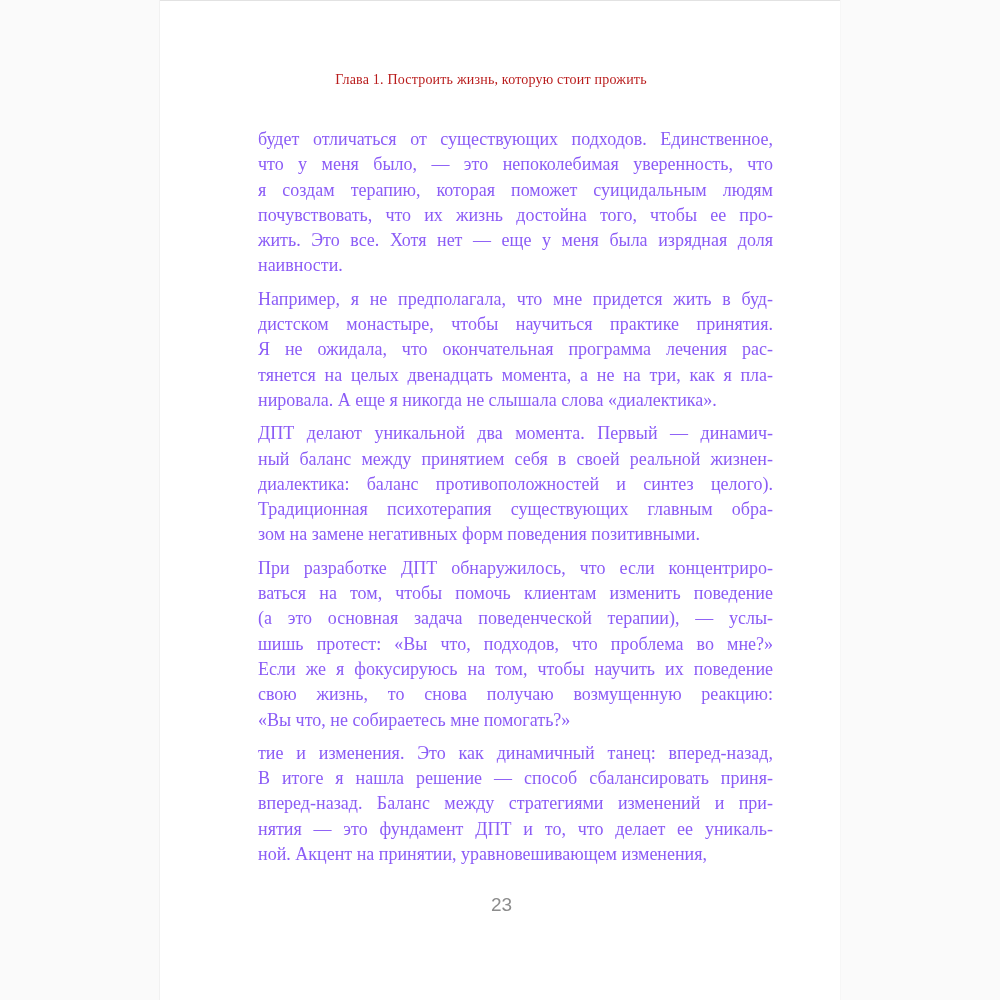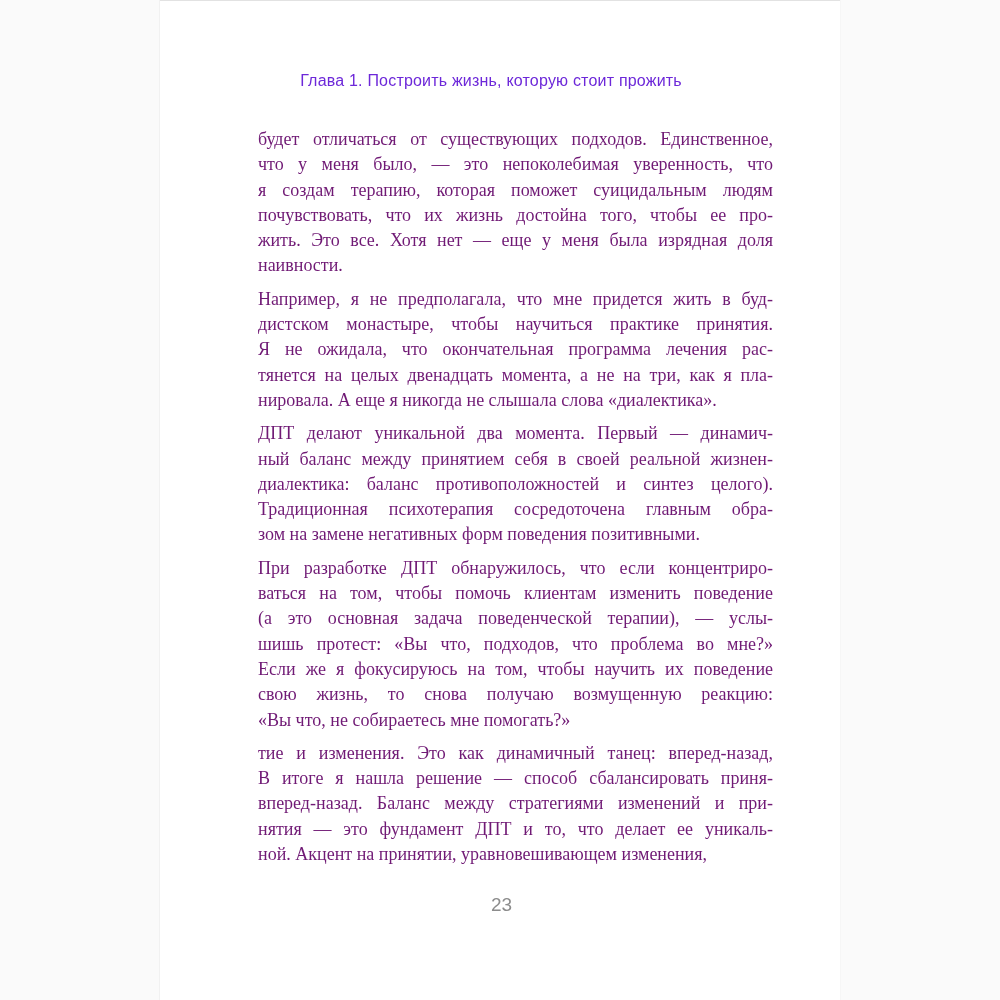--- a/index.html
+++ b/index.html
@@ -23,31 +23,31 @@
     background: #ffffff;
     border-top: 1px solid #e2e2e2;
     box-shadow: -1px 0 0 rgba(0,0,0,0.035), 1px 0 0 rgba(0,0,0,0.015);
   }
   .running-head {
     position: absolute;
     top: 71px;
     left: 331px;
     transform: translateX(-50%);
     white-space: nowrap;
-    font-family: Liberation Sans, sans-serif;
-    font-size: 16px;
+    font-family: Liberation Serif, serif;
+    font-size: 14px;
     letter-spacing: 0.2px;
-    color: #6d28d9;
+    color: #b91c1c;
   }
   .text-col {
     position: absolute;
     left: 98px;
     top: 126px;
     width: 515px;
-    color: #701a75;
+    color: #8b5cf6;
   }
   .paragraph {
     margin: 0 0 8px 0;
   }
   .paragraph:last-child {
     margin-bottom: 0;
   }
   .line {
     font-size: 18px;
     line-height: 25.3px;
@@ -90,21 +90,21 @@
         <div class="line">Например, я не предполагала, что мне придется жить в буд-</div>
         <div class="line">дистском монастыре, чтобы научиться практике принятия.</div>
         <div class="line">Я не ожидала, что окончательная программа лечения рас-</div>
         <div class="line">тянется на целых двенадцать момента, а не на три, как я пла-</div>
         <div class="line last">нировала. А еще я никогда не слышала слова «диалектика».</div>
       </div>
       <div class="paragraph">
         <div class="line">ДПТ делают уникальной два момента. Первый — динамич-</div>
         <div class="line">ный баланс между принятием себя в своей реальной жизнен-</div>
         <div class="line">диалектика: баланс противоположностей и синтез целого).</div>
-        <div class="line">Традиционная психотерапия сосредоточена главным обра-</div>
+        <div class="line">Традиционная психотерапия существующих главным обра-</div>
         <div class="line last">зом на замене негативных форм поведения позитивными.</div>
       </div>
       <div class="paragraph">
         <div class="line">При разработке ДПТ обнаружилось, что если концентриро-</div>
         <div class="line">ваться на том, чтобы помочь клиентам изменить поведение</div>
         <div class="line">(а это основная задача поведенческой терапии), — услы-</div>
         <div class="line">шишь протест: «Вы что, подходов, что проблема во мне?»</div>
         <div class="line">Если же я фокусируюсь на том, чтобы научить их поведение</div>
         <div class="line">свою жизнь, то снова получаю возмущенную реакцию:</div>
         <div class="line last">«Вы что, не собираетесь мне помогать?»</div>

